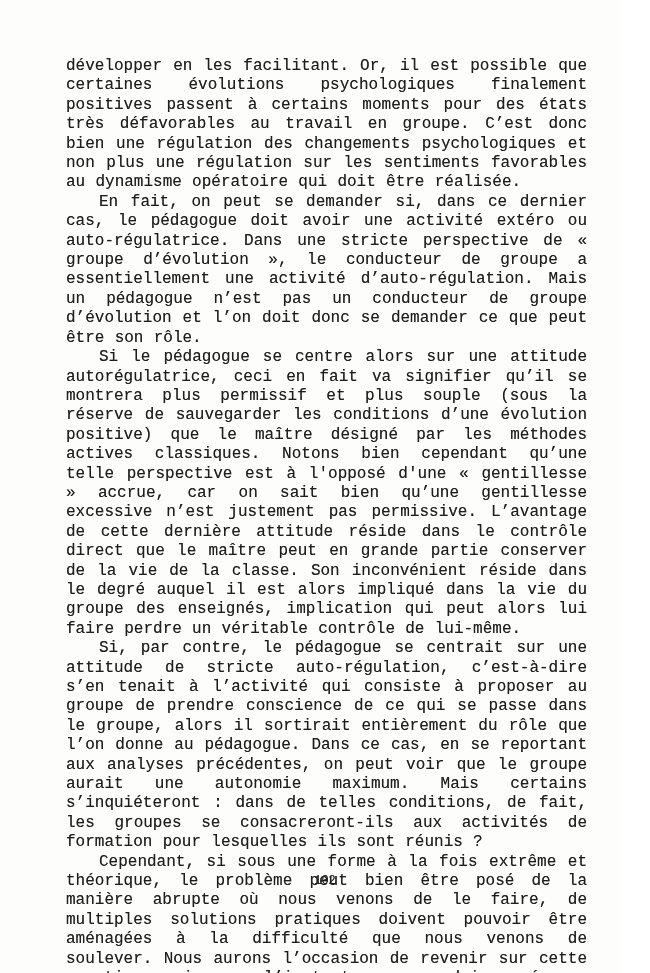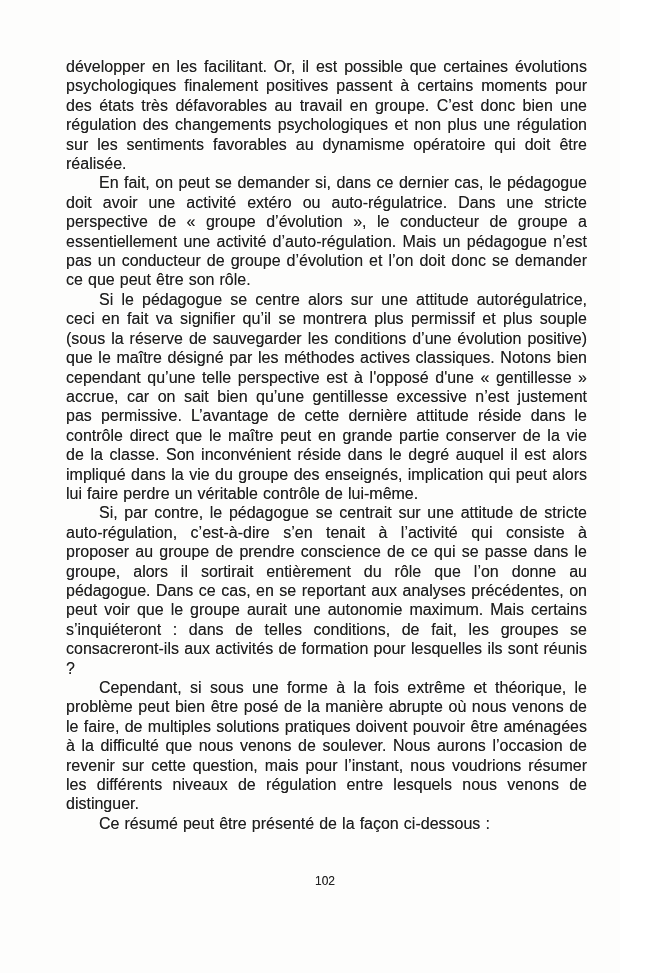--- a/index.html
+++ b/index.html
@@ -7,21 +7,21 @@
     padding: 0;
     background: #ffffff;
   }
   .scan-page {
     position: relative;
     width: 600px;
     height: 973px;
     background: #fefefee8;
     background-color: #fdfdfc;
     overflow: hidden;
-    font-family: Liberation Sans, sans-serif;
+    font-family: Liberation Mono, monospace;
     color: #1e1e1e;
     padding-left: 20px;
   }
   .text-block {
     position: absolute;
     left: 66px;
     top: 57px;
     width: 521px;
     font-size: 16px;
     line-height: 19.4px;

